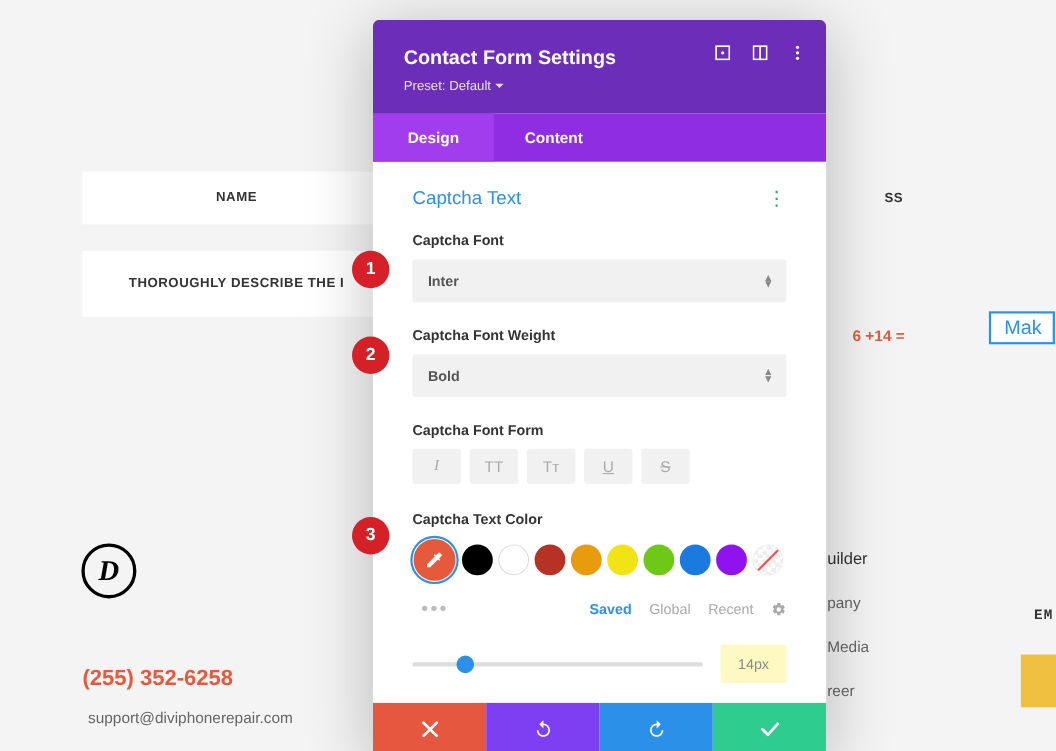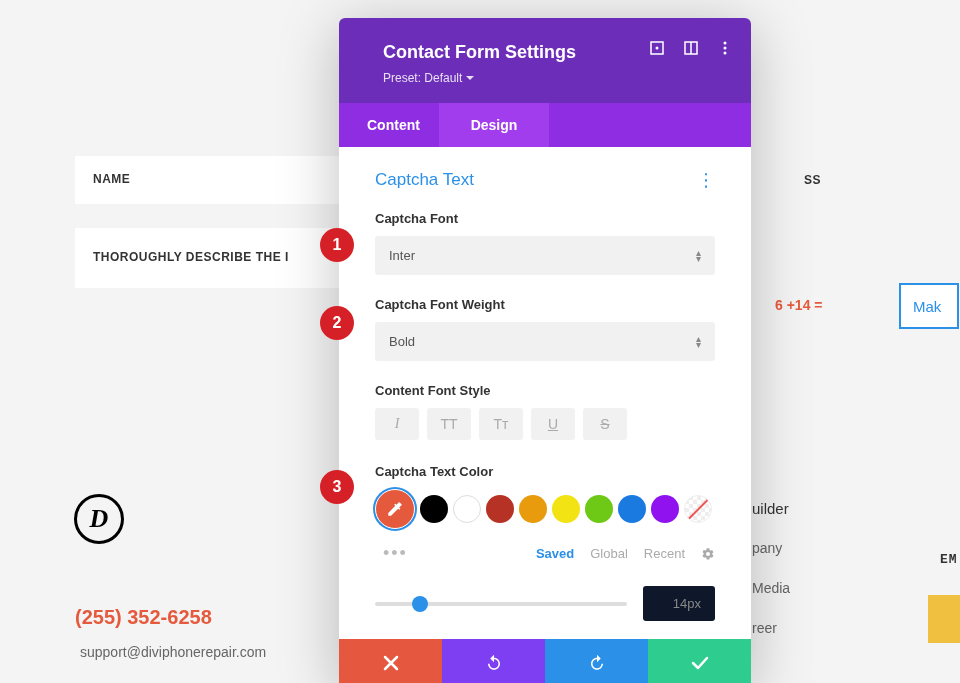--- a/index.html
+++ b/index.html
@@ -1,71 +1,71 @@
 <!DOCTYPE html>
 <html><head>
 <meta charset="utf-8">
 <style>
 * { box-sizing: border-box; margin: 0; padding: 0; }
 body { font-family: -apple-system, BlinkMacSystemFont, "Segoe UI", Helvetica, Arial, sans-serif; background: #f4f4f4; width: 960px; height: 683px; overflow: hidden; position: relative; }
-.bg-panel { position: absolute; background: #fff; }
+.bg-panel { position: absolute; background: #fff; text-align: center; }
 .name-field { left: 75px; top: 156px; width: 280px; height: 48px; padding: 16px 18px; font-size: 12px; font-weight: 700; color: #333; letter-spacing: 0.5px; }
 .desc-field { left: 75px; top: 228px; width: 280px; height: 60px; padding: 22px 18px; font-size: 12px; font-weight: 700; color: #333; letter-spacing: 0.5px; }
 .addr-fragment { position: absolute; left: 804px; top: 173px; font-size: 12px; font-weight: 700; color: #333; letter-spacing: 0.5px; }
 .captcha-frag { position: absolute; left: 775px; top: 297px; font-size: 14px; font-weight: 700; color: #e55a3c; }
-.make-btn { position: absolute; left: 899px; top: 283px; width: 60px; height: 46px; border: 2px solid #2a90e8; color: #2a90e8; font-size: 15px; display: flex; align-items: center; justify-content: flex-start; padding-left: 12px; background: #fff; }
+.make-btn { position: absolute; left: 899px; top: 283px; width: 60px; height: 30px; border: 2px solid #2a90e8; color: #2a90e8; font-size: 18px; display: flex; align-items: center; justify-content: flex-start; padding-left: 12px; background: #fff; }
 .scroll-frag { position: absolute; left: 740px; top: 342px; width: 10px; height: 20px; background: #4a4a4a; }
 .builder-frag { position: absolute; left: 752px; top: 500px; font-size: 15px; color: #333; }
 .pany-frag { position: absolute; left: 752px; top: 540px; font-size: 14px; color: #666; }
 .media-frag { position: absolute; left: 752px; top: 580px; font-size: 14px; color: #666; }
 .reer-frag { position: absolute; left: 752px; top: 620px; font-size: 14px; color: #666; }
 .em-frag { position: absolute; left: 940px; top: 552px; font-size: 13px; font-weight: 700; color: #333; letter-spacing: 1px; font-family: Liberation Mono, monospace; }
 .yellow-frag { position: absolute; left: 928px; top: 595px; width: 32px; height: 48px; background: #f0c040; }
 .logo-circle { position: absolute; left: 74px; top: 494px; width: 50px; height: 50px; border: 3px solid #000; border-radius: 50%; display: flex; align-items: center; justify-content: center; font-size: 26px; font-weight: 600; font-family: Georgia, serif; font-style: italic; }
 .phone { position: absolute; left: 75px; top: 606px; font-size: 20px; font-weight: 700; color: #e55a3c; }
 .email { position: absolute; left: 80px; top: 644px; font-size: 14px; color: #666; }
 
 .modal { position: absolute; left: 339px; top: 18px; width: 412px; background: #fff; box-shadow: 0 10px 60px rgba(0,0,0,0.25); border-radius: 6px 6px 0 0; overflow: hidden; }
-.modal-header { background: #6c2eb9; color: #fff; padding: 24px 44px 18px; position: relative; }
+.modal-header { background: #6c2eb9; color: #fff; padding: 24px 28px 18px; position: relative; }
 .modal-title { font-size: 18px; font-weight: 700; margin-bottom: 8px; }
 .modal-preset { font-size: 12px; opacity: 0.85; display: flex; align-items: center; gap: 4px; }
 .modal-icons { position: absolute; right: 18px; top: 22px; display: flex; gap: 18px; align-items: center; }
 .modal-icons span { width: 16px; height: 16px; display: flex; align-items: center; justify-content: center; cursor: pointer; }
 .tabs { background: #8e2de2; display: flex; }
 .tab { padding: 14px 0; color: #fff; font-size: 14px; font-weight: 600; cursor: pointer; text-align: center; }
 .tab.content { width: 100px; padding-left: 28px; text-align: left; }
 .tab.design { width: 110px; background: #a23ded; }
 .tab.advanced { width: 120px; }
 
 .modal-body { padding: 22px 36px 10px; }
 .section-head { display: flex; justify-content: space-between; align-items: center; margin-bottom: 20px; }
 .section-title { font-size: 17px; color: #2a90e8; font-weight: 500; }
 .dots-vert { color: #2a90e8; font-size: 18px; cursor: pointer; }
 .field-label { font-size: 13px; font-weight: 600; color: #333; margin-bottom: 10px; }
-.select-box { background: #f1f1f1; border-radius: 3px; padding: 12px 14px; font-size: 13px; font-weight: 400; color: #555; position: relative; cursor: pointer; margin-bottom: 22px; }
+.select-box { background: #f1f1f1; border-radius: 3px; padding: 12px 14px; font-size: 13px; font-weight: 700; color: #555; position: relative; cursor: pointer; margin-bottom: 22px; }
 .select-arrows { position: absolute; right: 14px; top: 50%; transform: translateY(-50%); font-size: 10px; color: #888; line-height: 0.6; }
 .style-btns { display: flex; gap: 8px; margin-bottom: 24px; }
 .style-btn { background: #f1f1f1; border-radius: 3px; width: 44px; height: 32px; display: flex; align-items: center; justify-content: center; color: #aaa; font-size: 14px; cursor: pointer; }
 .style-btn.underline { text-decoration: underline; }
 .style-btn.strike { text-decoration: line-through; }
 .swatch-row { display: flex; gap: 5px; align-items: center; margin-bottom: 14px; }
 .swatch { width: 28px; height: 28px; border-radius: 50%; cursor: pointer; flex-shrink: 0; }
 .swatch.picker { width: 40px; height: 40px; background: #e55a3c; border: 1px solid #fff; box-shadow: 0 0 0 2px #2a90e8; display: flex; align-items: center; justify-content: center; color: #fff; }
 .swatch.white { border: 1px solid #ddd; background: #fff; }
 .swatch.none { background: #fff; border: 1px solid #eee; position: relative; overflow: hidden; background-image: repeating-conic-gradient(#eee 0 25%, #fff 0 50%); background-size: 8px 8px; }
 .swatch.none::after { content:''; position:absolute; left:50%; top:-10%; width:2px; height:120%; background:#e55; transform:rotate(45deg); }
 .color-sub { display: flex; justify-content: space-between; align-items: center; margin-bottom: 22px; }
 .color-sub-left { color: #bbb; font-size: 18px; letter-spacing: 2px; cursor: pointer; padding-left: 8px; }
 .color-sub-right { display: flex; gap: 16px; align-items: center; font-size: 13px; }
 .color-sub-right .saved { color: #2a90e8; font-weight: 600; cursor: pointer; }
 .color-sub-right .muted { color: #aaa; cursor: pointer; }
 .slider-row { display: flex; gap: 16px; align-items: center; margin-bottom: 8px; }
 .slider-track { flex: 1; height: 4px; background: #ddd; border-radius: 2px; position: relative; }
 .slider-thumb { position: absolute; left: 18%; top: 50%; transform: translate(-50%,-50%); width: 16px; height: 16px; background: #2a90e8; border-radius: 50%; }
-.size-input { background: #0f172a; border-radius: 3px; padding: 10px 14px; font-size: 13px; color: #888; width: 72px; text-align: right; }
+.size-input { background: #fef9c3; border-radius: 3px; padding: 10px 14px; font-size: 13px; color: #888; width: 60px; text-align: center; }
 
 .modal-footer { display: flex; height: 48px; }
 .footer-btn { flex: 1; display: flex; align-items: center; justify-content: center; color: #fff; cursor: pointer; }
 .footer-btn.cancel { background: #e5573f; }
 .footer-btn.undo { background: #7e3ff2; }
 .footer-btn.redo { background: #2a90e8; }
 .footer-btn.save { background: #2ecc8f; }
 
 .badge { position: absolute; width: 34px; height: 34px; background: #d62027; border-radius: 50%; color: #fff; font-size: 16px; font-weight: 700; display: flex; align-items: center; justify-content: center; z-index: 10; }
 .badge.b1 { left: 320px; top: 228px; }
@@ -118,42 +118,42 @@
       <span>
           <svg width="4" height="14" viewBox="0 0 4 14">
             <circle cx="2" cy="2" r="1.5" fill="#fff"></circle>
             <circle cx="2" cy="7" r="1.5" fill="#fff"></circle>
             <circle cx="2" cy="12" r="1.5" fill="#fff"></circle>
           </svg>
         </span>
     </div>
   </div>
   <div class="tabs">
+    <div class="tab design">Design</div>
     <div class="tab content">Content</div>
-    <div class="tab design">Design</div>
   </div>
   <div class="modal-body">
     <div class="section-head">
       <div class="section-title">Captcha Text</div>
       <div class="dots-vert">⋮</div>
     </div>
 
     <div class="field-label">Captcha Font</div>
     <div class="select-box">
       <span>Inter</span>
       <span class="select-arrows">▴<br>▾</span>
     </div>
 
     <div class="field-label">Captcha Font Weight</div>
     <div class="select-box">
       <span>Bold</span>
       <span class="select-arrows">▴<br>▾</span>
     </div>
 
-    <div class="field-label">Content Font Style</div>
+    <div class="field-label">Captcha Font Form</div>
     <div class="style-btns">
       <div class="style-btn" style="font-style:italic;font-family:Georgia,serif">I</div>
       <div class="style-btn">TT</div>
       <div class="style-btn">Tᴛ</div>
       <div class="style-btn underline">U</div>
       <div class="style-btn strike">S</div>
     </div>
 
     <div class="field-label">Captcha Text Color</div>
     <div class="swatch-row">

